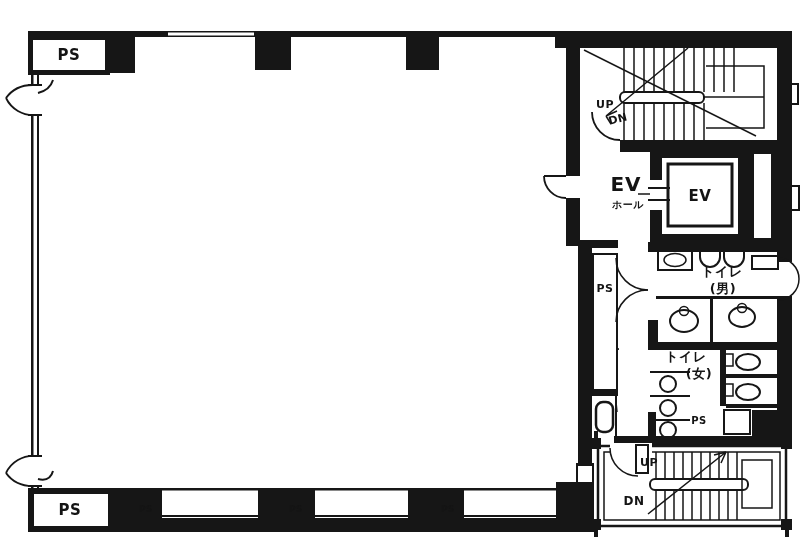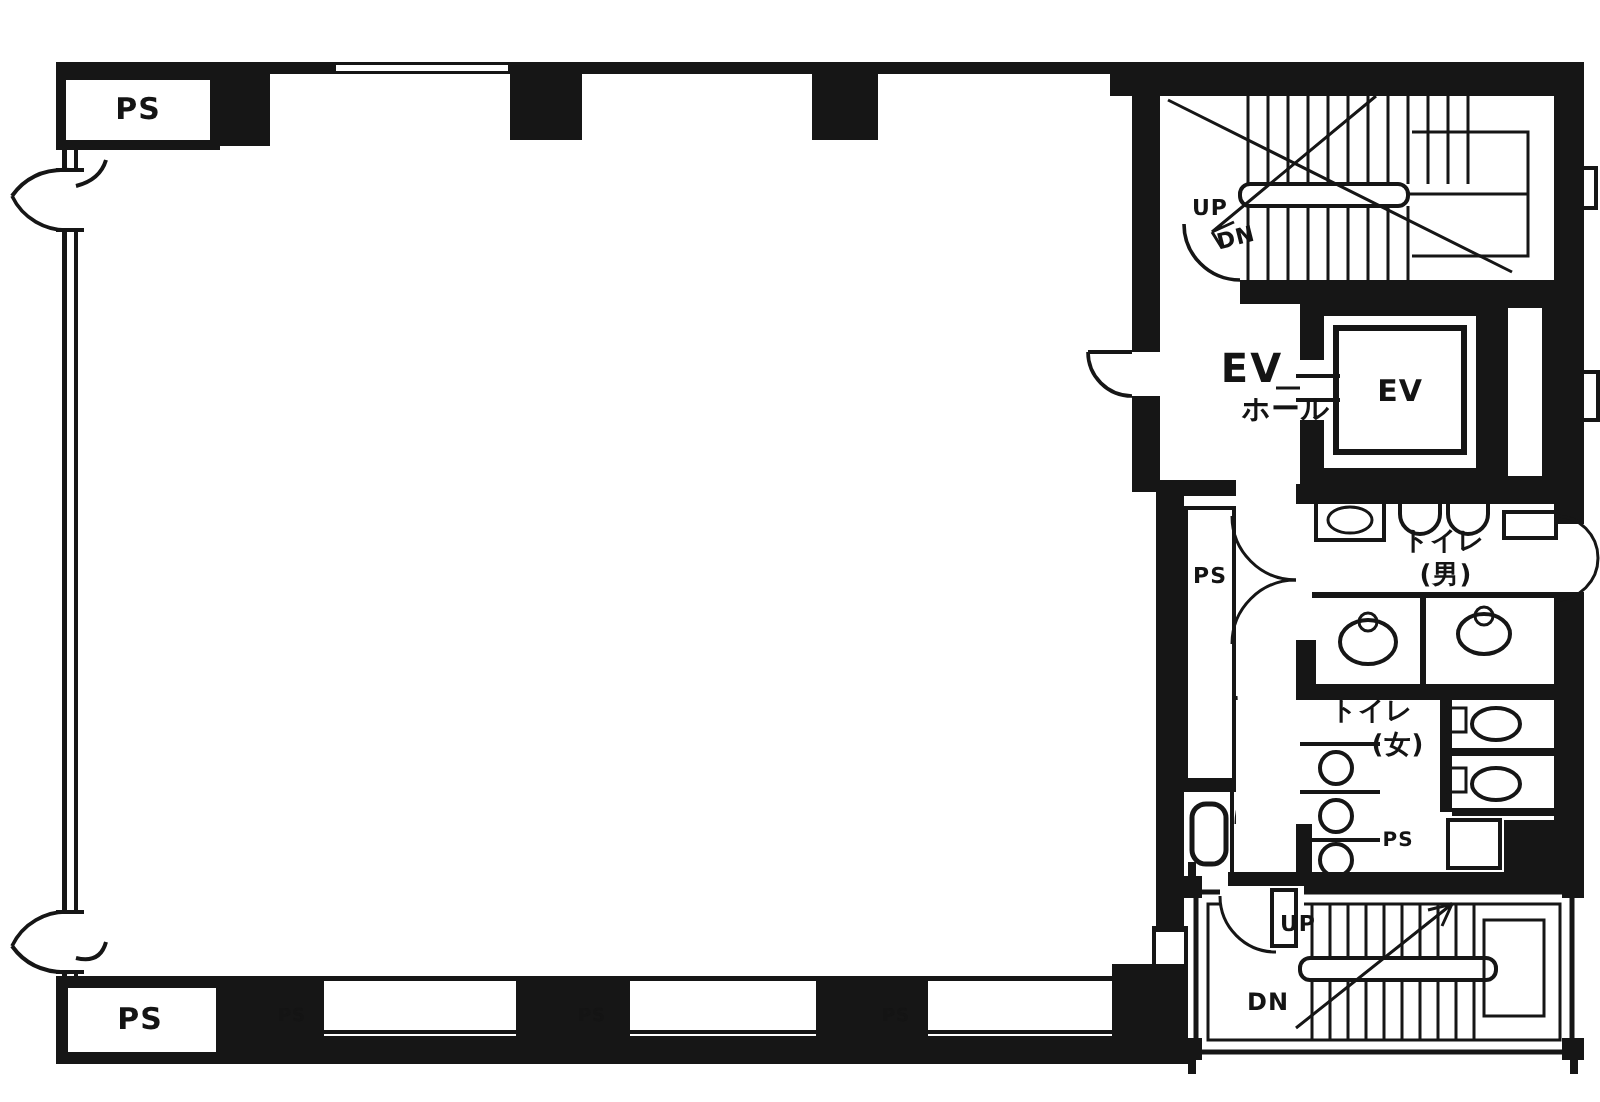--- a/index.html
+++ b/index.html
@@ -183,20 +183,20 @@
   <div class="lbl" style="left:448px;top:509px;font-size:9px;">PS</div>
   <div class="lbl" style="left:605px;top:288px;font-size:11px;">PS</div>
   <div class="lbl" style="left:699px;top:421px;font-size:10px;">PS</div>
 
   <div class="lbl" style="left:605px;top:104px;font-size:11px;">UP</div>
   <div class="lbl" style="left:618px;top:119px;font-size:11px;transform:translate(-50%,-50%) rotate(-14deg);">DN</div>
   <div class="lbl" style="left:649px;top:462px;font-size:11px;">UP</div>
   <div class="lbl" style="left:634px;top:501px;font-size:12px;">DN</div>
 
   <div class="lbl" style="left:626px;top:184px;font-size:20px;letter-spacing:1px;">EV</div>
-  <div class="lbl" style="left:643px;top:205px;font-size:14px;">ホール</div>
+  <div class="lbl" style="left:628px;top:205px;font-size:10px;">ホール</div>
   <div class="lbl" style="left:700px;top:196px;font-size:15px;">EV</div>
 
   <div class="lbl" style="left:722px;top:271px;font-size:13px;">トイレ</div>
   <div class="lbl" style="left:723px;top:288px;font-size:13px;">(男)</div>
   <div class="lbl" style="left:686px;top:356px;font-size:13px;">トイレ</div>
   <div class="lbl" style="left:699px;top:373px;font-size:13px;">(女)</div>
 </div>
 
 </body></html>

